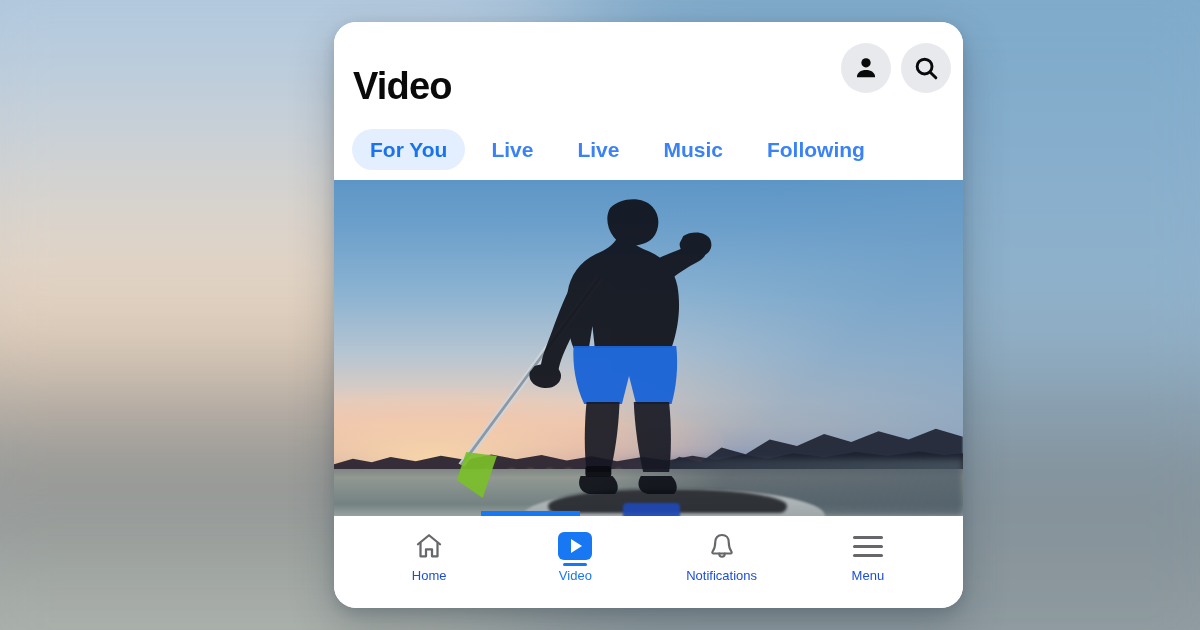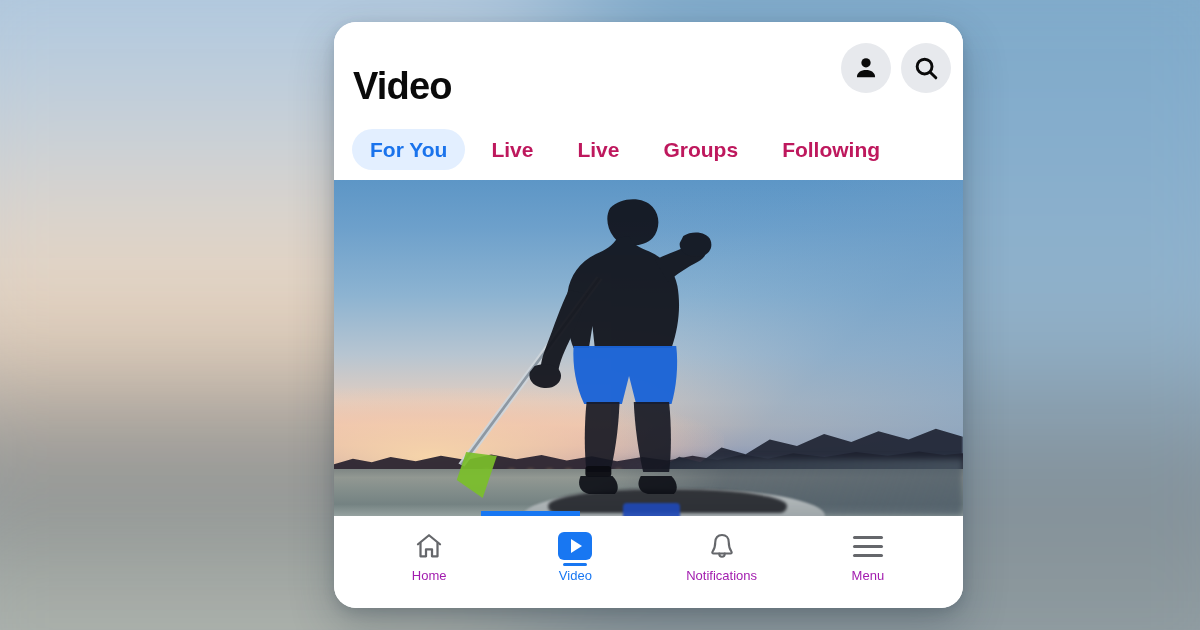--- a/index.html
+++ b/index.html
@@ -81,21 +81,21 @@
   .tabs {
     position:absolute;
     left:18px; top:107px;
     display:flex; align-items:center;
     gap:8px;
     white-space:nowrap;
   }
   .tab {
     font-size:21px;
     font-weight:bold;
-    color:#be185d;
+    color:#3b82f6;
     padding:10px 18px;
     border-radius:22px;
     line-height:1;
   }
   .tab.active {
     background:#e3efff;
     color:#1a73ec;
   }
 
   
@@ -206,21 +206,21 @@
     padding:14px 22px 0 22px;
   }
   .nav-item {
     flex:1;
     display:flex; flex-direction:column;
     align-items:center; gap:7px;
   }
   .nav-icon { height:32px; display:flex; align-items:center; justify-content:center; }
   .nav-label {
     font-size:13px;
-    color:#a21caf;
+    color:#1d4ed8;
     line-height:1;
   }
   .nav-item.active .nav-label { color:#1877f2; }
   .video-tile {
     width:34px; height:28px;
     background:#1877f2;
     border-radius:6px;
     display:flex; align-items:center; justify-content:center;
     position:relative;
   }
@@ -277,21 +277,21 @@
             <line x1="15.3" y1="15.3" x2="20.3" y2="20.3"></line>
           </svg>
         </span>
       </div>
     </div>
 
     <div class="tabs">
       <div class="tab active">For You</div>
       <div class="tab">Live</div>
       <div class="tab">Live</div>
-      <div class="tab">Groups</div>
+      <div class="tab">Music</div>
       <div class="tab">Following</div>
     </div>
   </div>
 
   <div class="video">
     <div class="vid-sky"></div>
     <div class="vid-sky-right"></div>
     <div class="horizon-glow"></div>
     <div class="treeline"></div>
     <div class="treeline2"></div>

